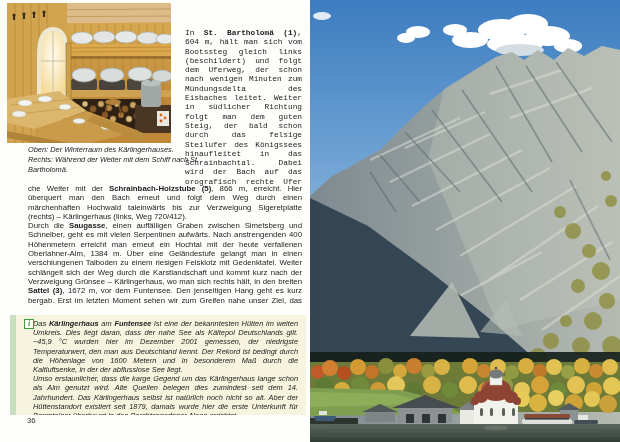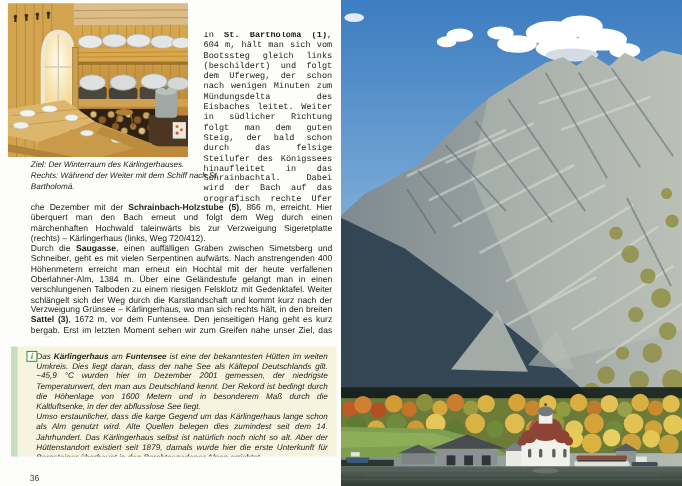--- a/index.html
+++ b/index.html
@@ -18,21 +18,21 @@
   .wide-text p{margin:0;}
   .infobox{position:absolute;left:10px;top:315px;width:296px;height:100px;box-sizing:border-box;
            background:var(--infobox_bg,#f6f3de);border-left:6px solid var(--infobox_bar,#c8dfbf);
            padding:4px 8px 4px 17px;font-style:italic;font-size:7.4px;line-height:9.2px;
            text-align:justify;overflow:hidden;}
   .infobox p{margin:0;}
   .info-icon{position:absolute;left:8px;top:4px;width:10px;height:10px;box-sizing:border-box;
              background:#fefef8;border:1px solid var(--accent_green,#3e9b3e);
              color:var(--accent_green,#3e9b3e);font-family:"Liberation Serif",serif;
              font-style:italic;font-weight:bold;font-size:8px;line-height:8px;text-align:center;}
-  .page-number{position:absolute;left:27px;top:430px;font-size:7.8px;color:#333;}
+  .page-number{position:absolute;left:27px;top:416px;font-size:7.8px;color:#333;}
   .right-page{position:absolute;left:310px;top:0;width:310px;height:442px;}
   .right-page svg{display:block;}
 </style>
 </head>
 <body>
 
 <div class="spread">
 
   <div class="left-page">
 
@@ -170,28 +170,28 @@
           <polygon points="86,112 142,132 134,139 80,118" fill="#b98c3e"></polygon>
           <ellipse cx="106" cy="99" rx="8" ry="3" fill="#b08038"></ellipse>
           <line x1="100" y1="101" x2="98" y2="112" stroke="#7a5624" stroke-width="1.4"></line>
           <line x1="112" y1="101" x2="114" y2="112" stroke="#7a5624" stroke-width="1.4"></line>
           <polygon points="0,128 62,140 30,140 0,135" fill="#b08438"></polygon>
         </g>
       </svg>
     </div>
 
     <div class="caption">
-      <p>Ziel: Der Winterraum des Kärlingerhauses.</p>
+      <p>Oben: Der Winterraum des Kärlingerhauses.</p>
       <p>Rechts: Während der Weiter mit dem Schiff nach St. Bartholomä.</p>
     </div>
 
     <div class="col-text" lang="de"><span>In </span><span style="font-weight: bold;">St. Bartholomä (1)</span><span>, 604 m, hält man sich vom Bootssteg gleich links (beschildert) und folgt dem Uferweg, der schon nach wenigen Minuten zum Mündungsdelta des Eisbaches leitet. Weiter in südlicher Richtung folgt man dem guten Steig, der bald schon durch das felsige Steilufer des Königssees hinaufleitet in das Schrainbachtal. Dabei wird der Bach auf das orografisch rechte Ufer überschritten. Nach etwa einer Stunde Gehzeit ist das fla-</span></div>
 
     <div class="wide-text" lang="de">
-      <p><span>che Dezember mit der </span><span style="font-weight: bold;">Schrainbach-Holzstube (5)</span><span>, 866 m, erreicht. Hier überquert man den Bach erneut und folgt dem Weg durch einen märchenhaften Hochwald taleinwärts bis zur Verzweigung Sigeretplatte (rechts) – Kärlingerhaus (links, Weg 720/412).</span></p>
+      <p><span>che Weiter mit der </span><span style="font-weight: bold;">Schrainbach-Holzstube (5)</span><span>, 866 m, erreicht. Hier überquert man den Bach erneut und folgt dem Weg durch einen märchenhaften Hochwald taleinwärts bis zur Verzweigung Sigeretplatte (rechts) – Kärlingerhaus (links, Weg 720/412).</span></p>
       <p><span>Durch die </span><span style="font-weight: bold;">Saugasse</span><span>, einen auffälligen Graben zwischen Simetsberg und Schneiber, geht es mit vielen Serpentinen aufwärts. Nach anstrengenden 400 Höhenmetern erreicht man erneut ein Hochtal mit der heute verfallenen Oberlahner-Alm, 1384 m. Über eine Geländestufe gelangt man in einen verschlungenen Talboden zu einem riesigen Felsklotz mit Gedenktafel. Weiter schlängelt sich der Weg durch die Karstlandschaft und kommt kurz nach der Verzweigung Grünsee – Kärlingerhaus, wo man sich rechts hält, in den breiten </span><span style="font-weight: bold;">Sattel (3)</span><span>, 1672 m, vor dem Funtensee. Den jenseitigen Hang geht es kurz bergab. Erst im letzten Moment sehen wir zum Greifen nahe unser Ziel, das </span><span style="font-weight: bold;">Kärlingerhaus (4)</span><span>, 1630 m.</span></p>
     </div>
 
     <div class="infobox" lang="de">
       <span class="info-icon">i</span>
       <p><span>Das </span><span style="font-weight: bold;">Kärlingerhaus</span><span> am </span><span style="font-weight: bold;">Funtensee</span><span> ist eine der bekanntesten Hütten im weiten Umkreis. Dies liegt daran, dass der nahe See als Kältepol Deutschlands gilt. −45,9 °C wurden hier im Dezember 2001 gemessen, der niedrigste Temperaturwert, den man aus Deutschland kennt. Der Rekord ist bedingt durch die Höhenlage von 1600 Metern und in besonderem Maß durch die Kaltluftsenke, in der der abflusslose See liegt.</span></p>
       <p>Umso erstaunlicher, dass die karge Gegend um das Kärlingerhaus lange schon als Alm genutzt wird. Alte Quellen belegen dies zumindest seit dem 14. Jahrhundert. Das Kärlingerhaus selbst ist natürlich noch nicht so alt. Aber der Hüttenstandort existiert seit 1879, damals wurde hier die erste Unterkunft für Bergsteiger überhaupt in den Berchtesgadener Alpen errichtet.</p>
     </div>
 
     <div class="page-number">36</div>

